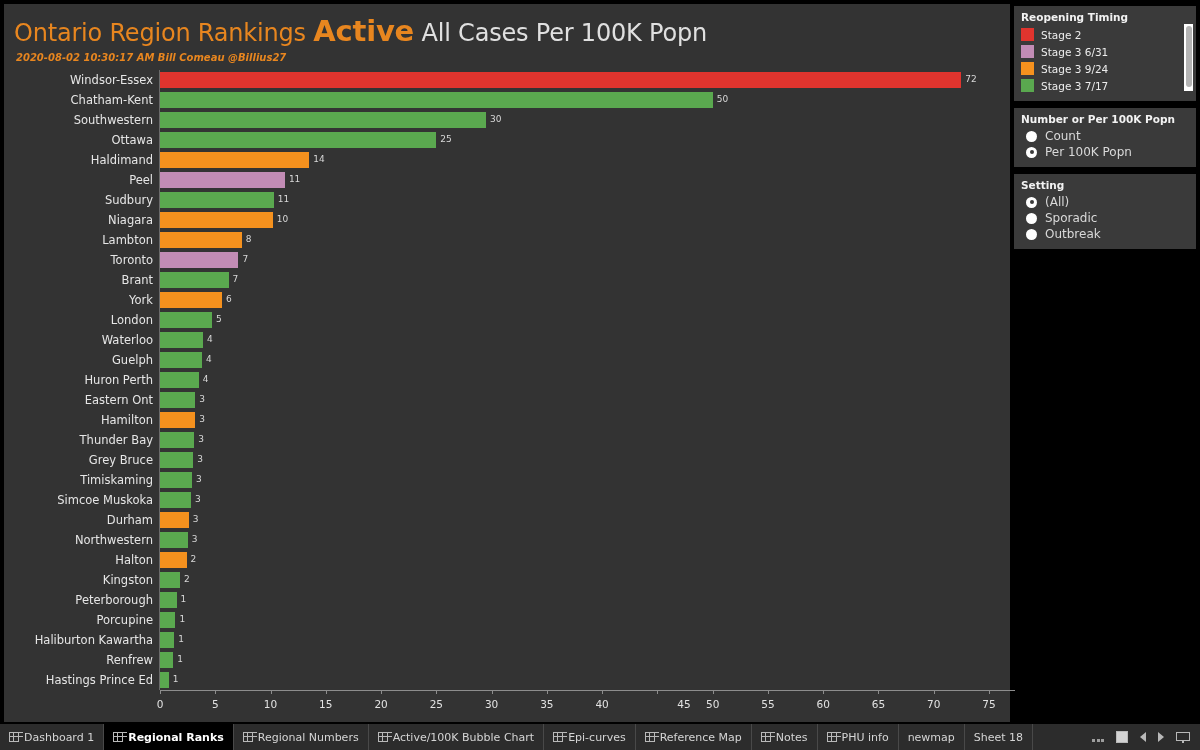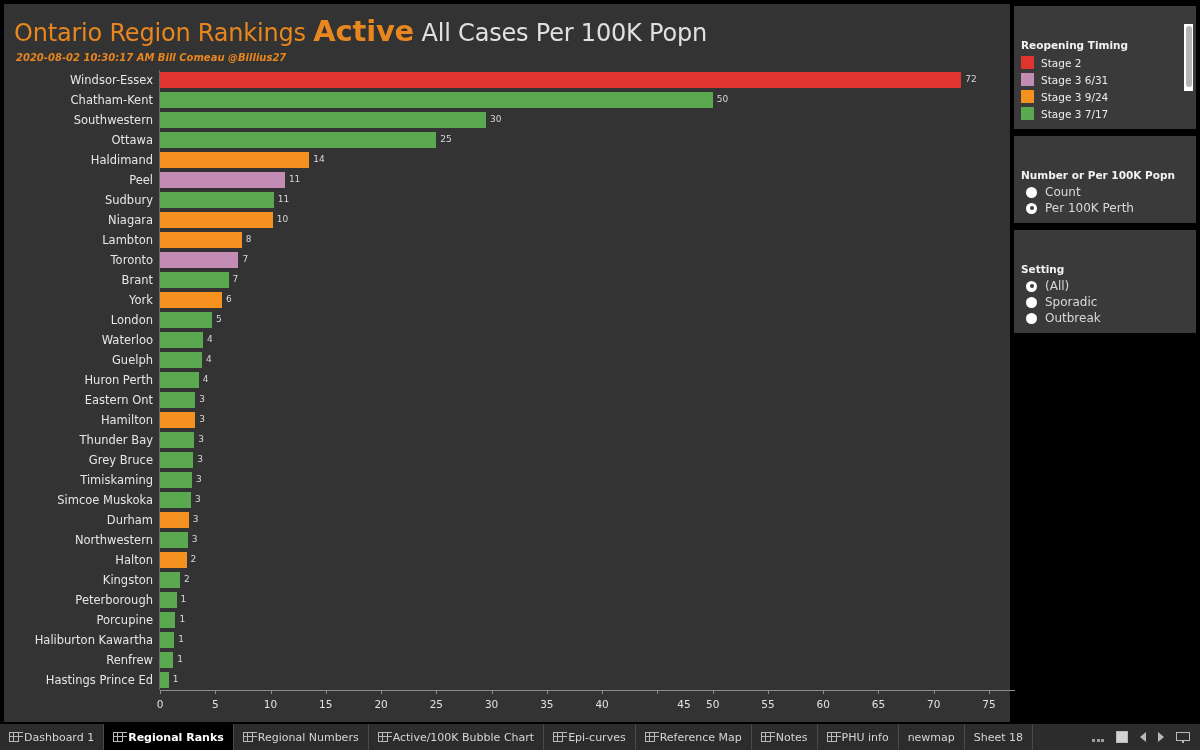--- a/index.html
+++ b/index.html
@@ -60,21 +60,21 @@
     text-align: center; width: 40px; margin-left: -20px;
   }
   #y-axis-line {
     position: absolute; left: 155px; top: 66px; width: 1px; height: 620px;
     background: #6a6a6a;
   }
 
   
   #side { position: absolute; left: 1014px; top: 6px; width: 182px; }
   .panel { background: #3a3a3a; margin-bottom: 7px; padding: 5px 7px 7px 7px; position: relative; }
-  .panel-title { color: #f2f2f2; font-size: 10.5px; font-weight: bold; margin-bottom: 3px; margin-top: 28px; }
+  .panel-title { color: #f2f2f2; font-size: 10.5px; font-weight: bold; margin-bottom: 3px; }
   .legend-item { display: flex; align-items: center; height: 17px; }
   .swatch { width: 13px; height: 13px; margin-right: 7px; flex: 0 0 auto; }
   .legend-label { color: #ededed; font-size: 10.5px; white-space: nowrap; text-align: center; }
   .legend-scroll {
     position: absolute; right: 3px; top: 18px; width: 9px; height: 67px;
     background: #ffffff;
   }
   .legend-scroll i {
     display: block; position: absolute; left: 1.5px; top: 2px;
     width: 6px; height: 61px; background: #b4b4b4; border-radius: 3px;
@@ -371,21 +371,21 @@
 
     <div class="panel">
       <div class="panel-title">Number or Per 100K Popn</div>
       <div id="number-options">
           <div class="radio-item">
             <span class="radio"></span>
             <span class="radio-label">Count</span>
           </div>
           <div class="radio-item">
             <span class="radio sel"></span>
-            <span class="radio-label">Per 100K Perth</span>
+            <span class="radio-label">Per 100K Popn</span>
           </div>
         </div>
     </div>
 
     <div class="panel">
       <div class="panel-title">Setting</div>
       <div id="setting-options">
           <div class="radio-item">
             <span class="radio sel"></span>
             <span class="radio-label">(All)</span>

